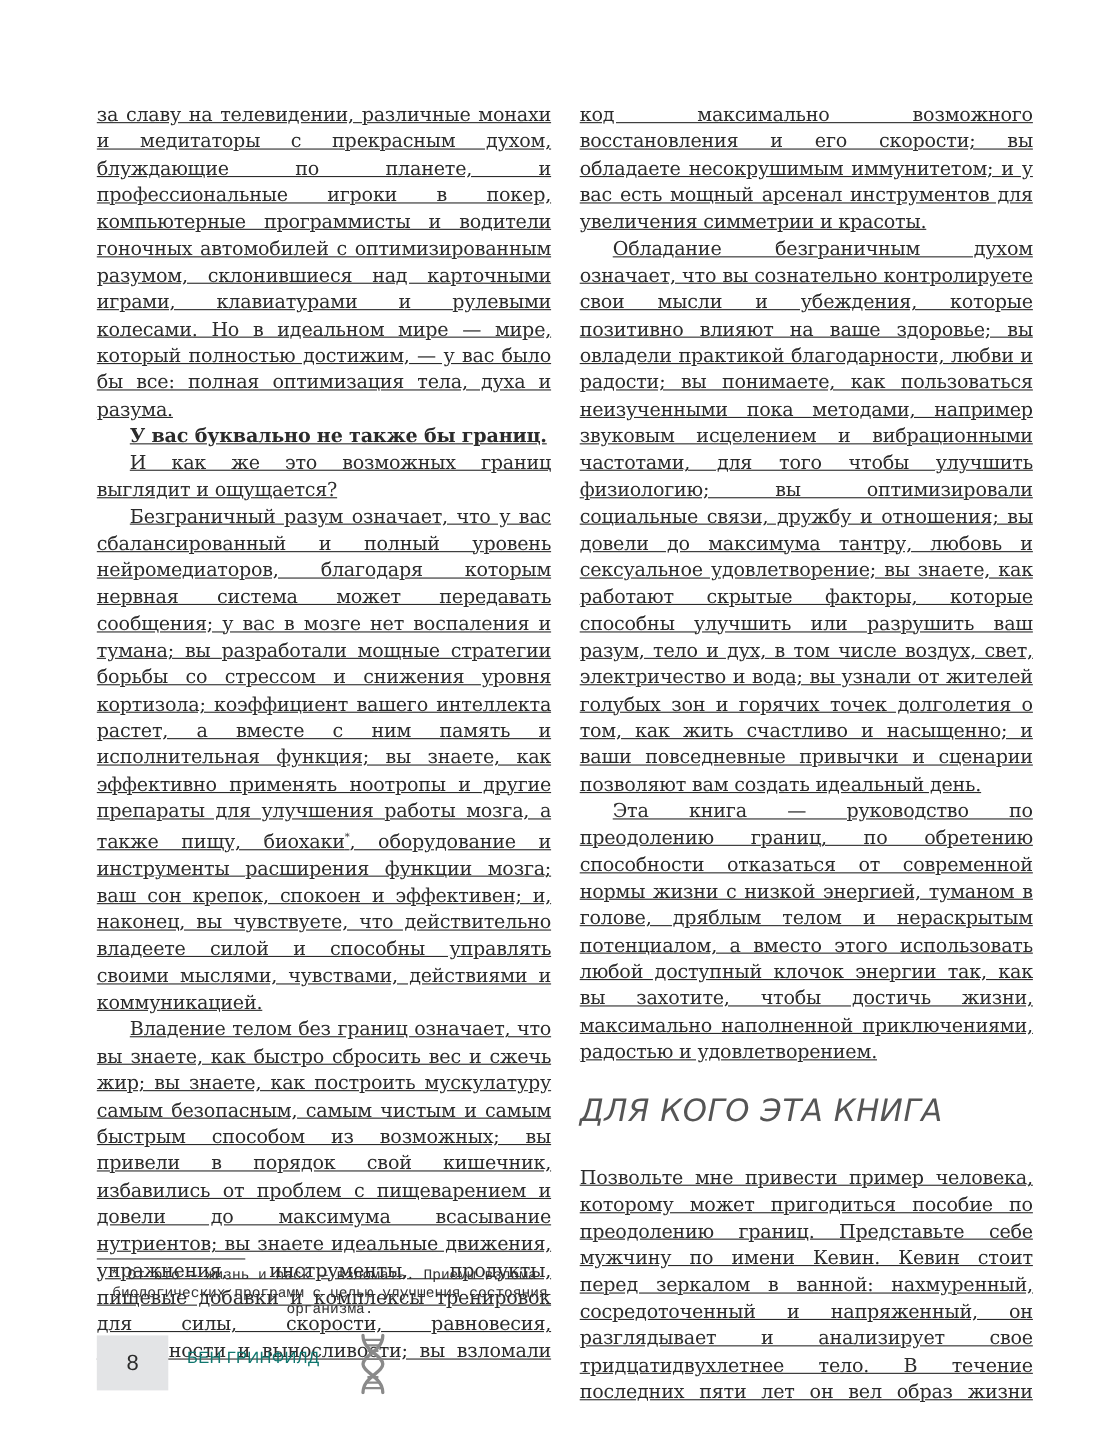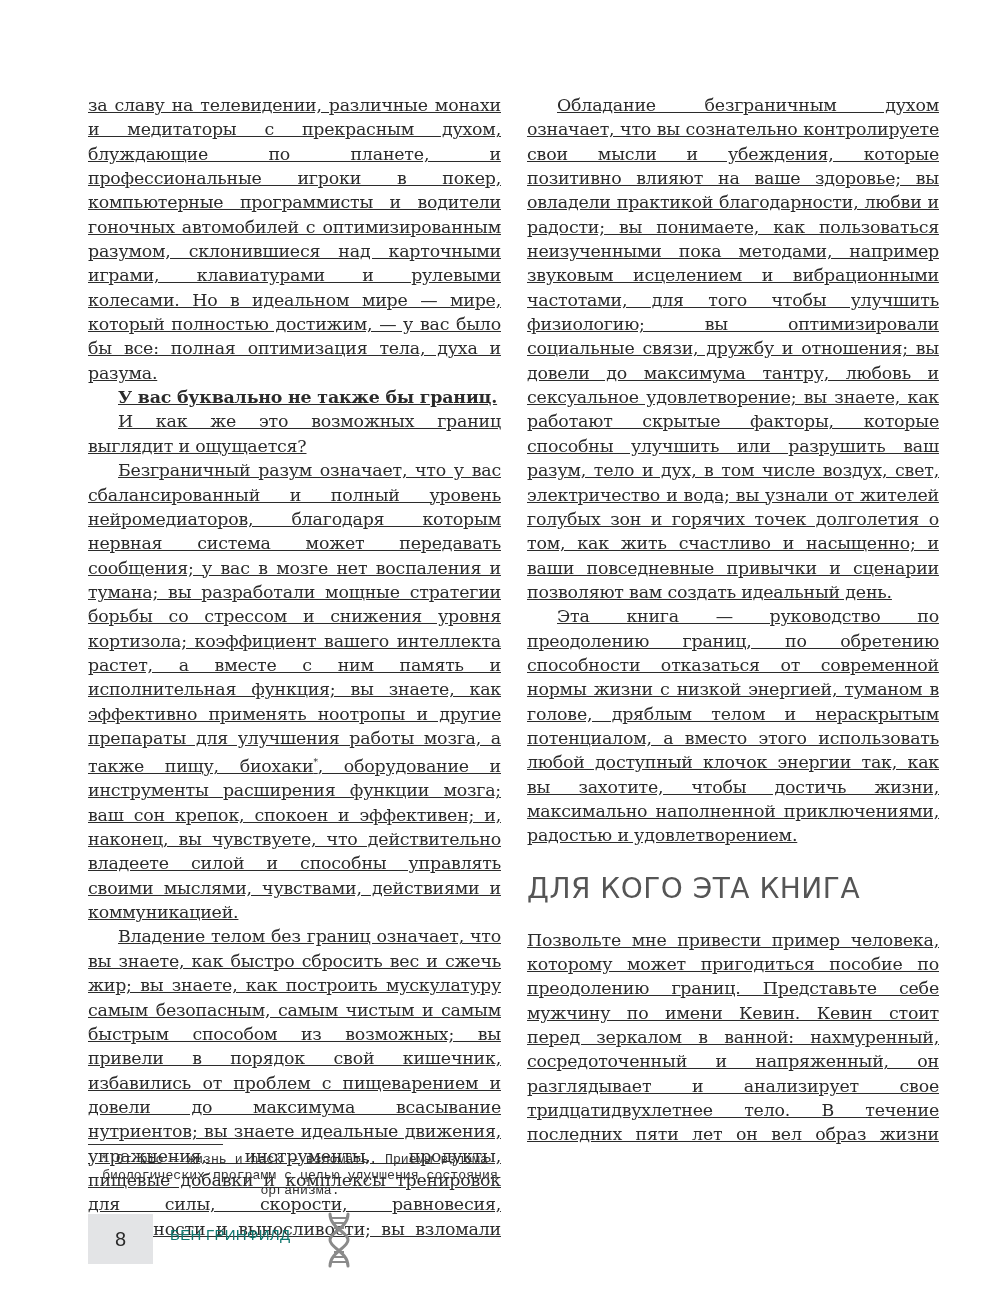--- a/index.html
+++ b/index.html
@@ -20,23 +20,24 @@
   .col p { margin: 0; text-decoration: underline; }
   .col p.indent { text-indent: 30px; }
   .col p.bold { font-weight: bold; text-indent: 30px; }
   .col p.last { text-align-last: left; }
   .heading {
     font-family: "DejaVu Sans", "Liberation Sans", sans-serif;
     font-size: 28px;
     font-weight: normal;
     color: #555555;
     letter-spacing: 0.5px;
-    margin: 24px 0 22px 0;
+    margin: 24px 0 32px 0;
     line-height: 34px;
     text-align: left;
+    font-style: italic;
   }
   .fn-rule {
     position: absolute;
     left: 88px; top: 1144px;
     width: 135px; height: 1px;
     background: #333333;
   }
   .footnote {
     position: absolute;
     left: 88px; top: 1152px; width: 400px;
@@ -73,20 +74,21 @@
 
 <div class="col col-left">
   <p class="last">за славу на телевидении, различные монахи и медитаторы с прекрасным духом, блуждающие по планете, и профессиональные игроки в покер, компьютерные программисты и водители гоночных автомобилей с оптимизированным разумом, склонившиеся над карточными играми, клавиатурами и рулевыми колесами. Но в идеальном мире — мире, который полностью достижим, — у вас было бы все: полная оптимизация тела, духа и разума.</p>
   <p class="bold">У вас буквально не также бы границ.</p>
   <p class="indent last">И как же это возможных границ выглядит и ощущается?</p>
   <p class="indent last"><span>Безграничный разум означает, что у вас сбалансированный и полный уровень нейромедиаторов, благодаря которым нервная система может передавать сообщения; у вас в мозге нет воспаления и тумана; вы разработали мощные стратегии борьбы со стрессом и снижения уровня кортизола; коэффициент вашего интеллекта растет, а вместе с ним память и исполнительная функция; вы знаете, как эффективно применять ноотропы и другие препараты для улучшения работы мозга, а также пищу, биохаки</span><sup style="font-size:9px;">*</sup><span>, оборудование и инструменты расширения функции мозга; ваш сон крепок, спокоен и эффективен; и, наконец, вы чувствуете, что действительно владеете силой и способны управлять своими мыслями, чувствами, действиями и коммуникацией.</span></p>
   <p class="indent" style="text-align-last: justify;">Владение телом без границ означает, что вы знаете, как быстро сбросить вес и сжечь жир; вы знаете, как построить мускулатуру самым безопасным, самым чистым и самым быстрым способом из возможных; вы привели в порядок свой кишечник, избавились от проблем с пищеварением и довели до максимума всасывание нутриентов; вы знаете идеальные движения, упражнения, инструменты, продукты, пищевые добавки и комплексы тренировок для силы, скорости, равновесия, мобильности и выносливости; вы взломали</p>
 </div>
 
 <div class="col col-right">
+  <p class="last">код максимально возможного восстановления и его скорости; вы обладаете несокрушимым иммунитетом; и у вас есть мощный арсенал инструментов для увеличения симметрии и красоты.</p>
   <p class="indent last">Обладание безграничным духом означает, что вы сознательно контролируете свои мысли и убеждения, которые позитивно влияют на ваше здоровье; вы овладели практикой благодарности, любви и радости; вы понимаете, как пользоваться неизученными пока методами, например звуковым исцелением и вибрационными частотами, для того чтобы улучшить физиологию; вы оптимизировали социальные связи, дружбу и отношения; вы довели до максимума тантру, любовь и сексуальное удовлетворение; вы знаете, как работают скрытые факторы, которые способны улучшить или разрушить ваш разум, тело и дух, в том числе воздух, свет, электричество и вода; вы узнали от жителей голубых зон и горячих точек долголетия о том, как жить счастливо и насыщенно; и ваши повседневные привычки и сценарии позволяют вам создать идеальный день.</p>
   <p class="indent last">Эта книга — руководство по преодолению границ, по обретению способности отказаться от современной нормы жизни с низкой энергией, туманом в голове, дряблым телом и нераскрытым потенциалом, а вместо этого использовать любой доступный клочок энергии так, как вы захотите, чтобы достичь жизни, максимально наполненной приключениями, радостью и удовлетворением.</p>
   <h2 class="heading">ДЛЯ КОГО ЭТА КНИГА</h2>
   <p style="text-align-last: justify;">Позвольте мне привести пример человека, которому может пригодиться пособие по преодолению границ. Представьте себе мужчину по имени Кевин. Кевин стоит перед зеркалом в ванной: нахмуренный, сосредоточенный и напряженный, он разглядывает и анализирует свое тридцатидвухлетнее тело. В течение последних пяти лет он вел образ жизни</p>
 </div>
 
 <div class="fn-rule"></div>
 <div class="footnote">* От bio — жизнь и hack — взломать. Приемы взлома биологических программ с целью улучшения состояния организма.</div>
 
 <div class="footer-box">

